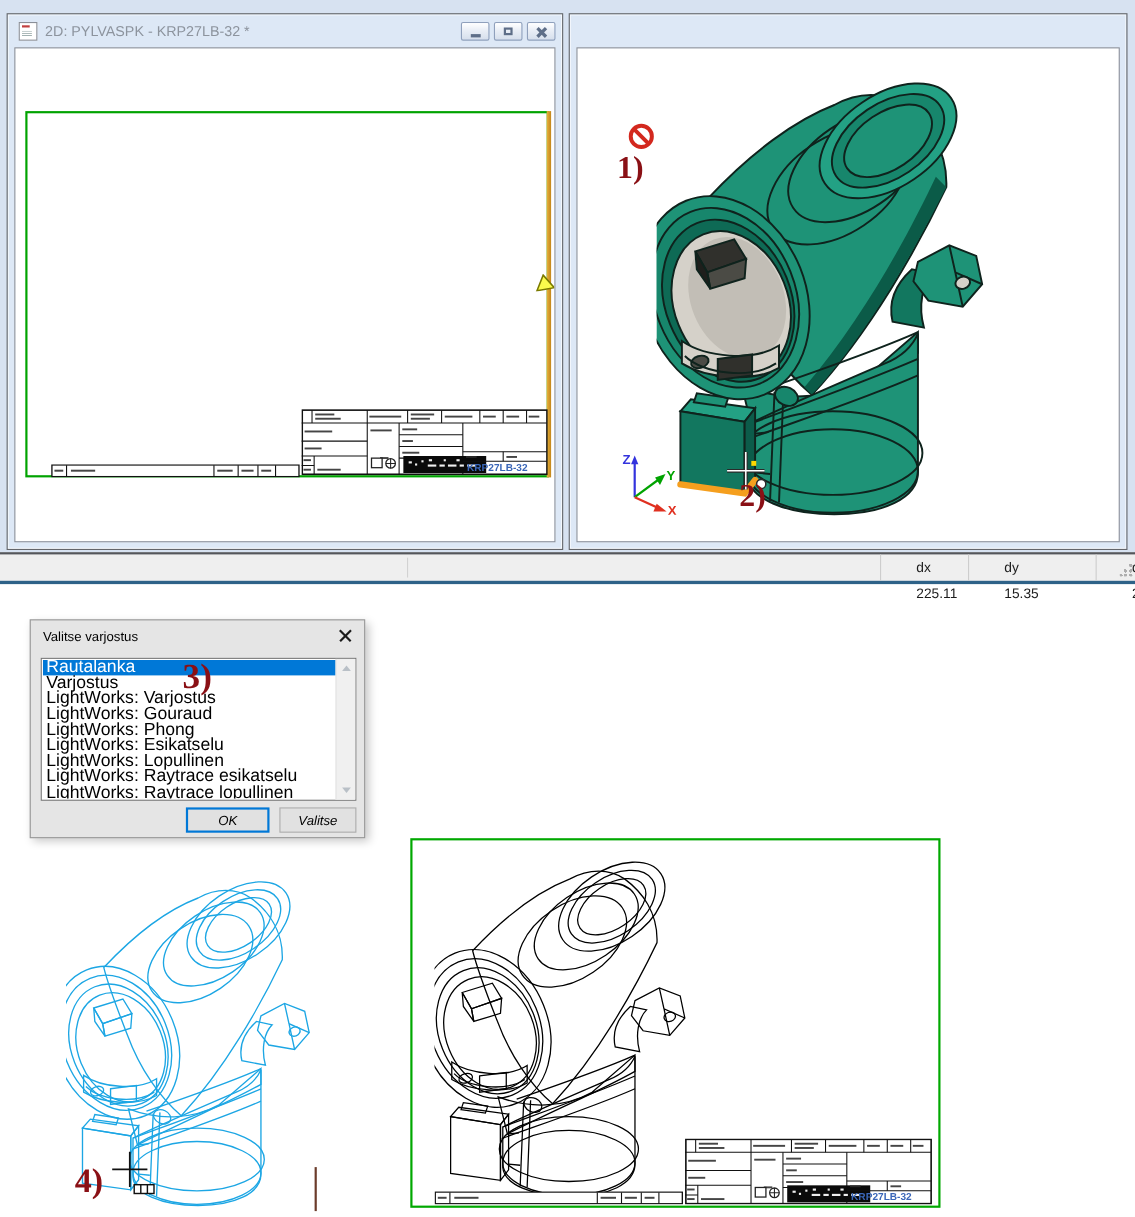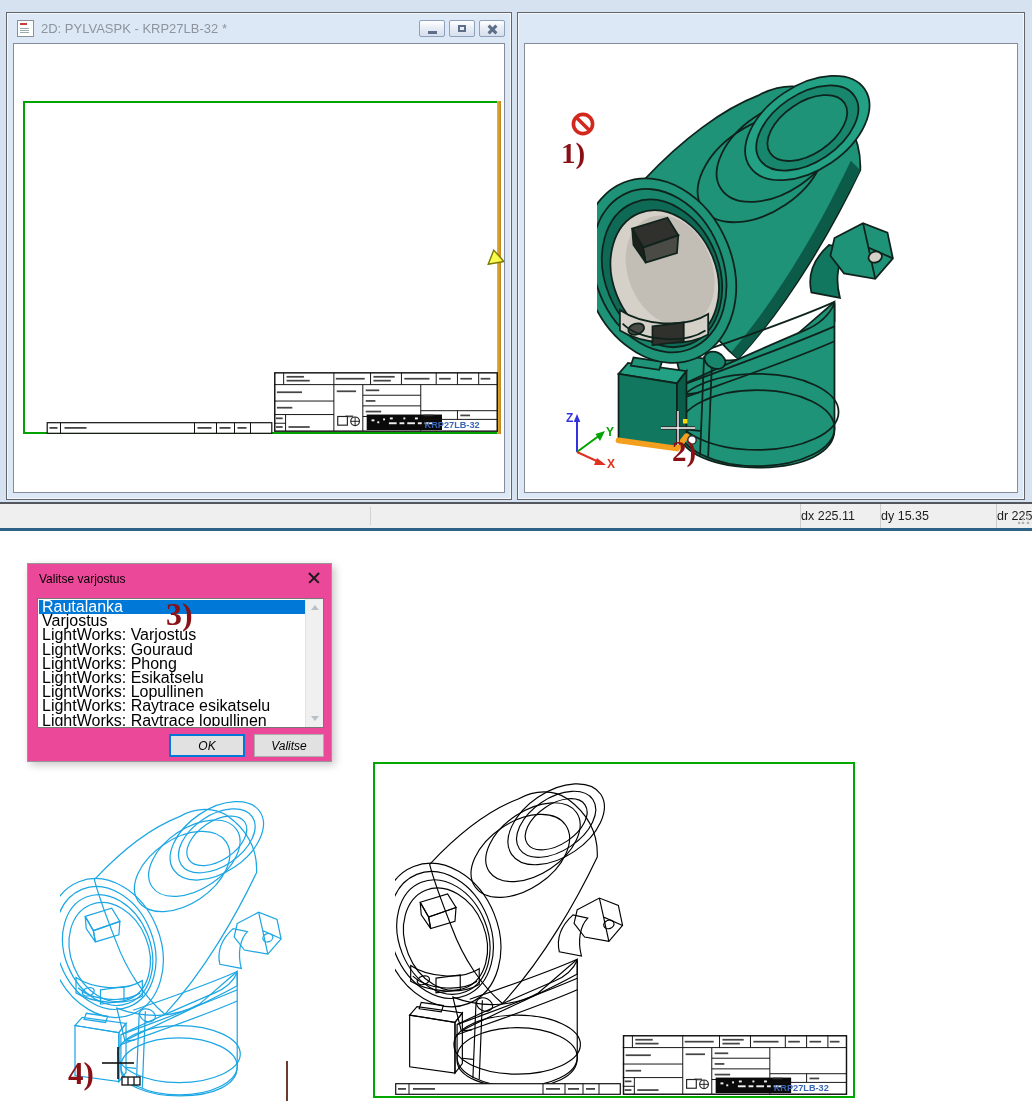--- a/index.html
+++ b/index.html
@@ -37,32 +37,32 @@
 
   
   .anno{position:absolute;font-family:"Liberation Serif",serif;font-weight:bold;
         color:#8a1015;font-size:29px;line-height:1;z-index:60;}
 
   
   .statusbar{left:0;top:502px;width:1032px;height:29px;background:#efefef;box-sizing:border-box;
      border-top:2px solid #54565b;border-bottom:3px solid #2e6288;}
   .sb-sep{position:absolute;top:3px;bottom:3px;width:1px;background:#d2d2d2;}
   .sb-field{position:absolute;top:0;height:24px;line-height:24px;font-size:12.5px;color:#1c1c1c;
-     border-left:1px solid #cdcdcd;padding-left:0;box-sizing:border-box;}
+     border-left:1px solid #cdcdcd;padding-left:32px;box-sizing:border-box;}
   .sb-grip{position:absolute;right:2px;bottom:4px;width:12px;height:12px;
      background:
        radial-gradient(circle at 10px 2px,#aeaeae 1.5px,transparent 1.6px),
        radial-gradient(circle at 10px 7px,#aeaeae 1.5px,transparent 1.6px),
        radial-gradient(circle at 5px 7px,#aeaeae 1.5px,transparent 1.6px),
        radial-gradient(circle at 10px 11px,#aeaeae 1.5px,transparent 1.6px),
        radial-gradient(circle at 5px 11px,#aeaeae 1.5px,transparent 1.6px),
        radial-gradient(circle at 1px 11px,#aeaeae 1.5px,transparent 1.6px);}
 
   
-  .dialog{left:27px;top:563px;width:305px;height:199px;background:#ec4899;border:1px solid #979797;
+  .dialog{left:27px;top:563px;width:305px;height:199px;background:#e5e5e5;border:1px solid #979797;
       box-shadow:3px 3px 8px rgba(0,0,0,.22);box-sizing:border-box;z-index:40;}
   .dlg-title{position:absolute;left:11px;top:8px;font-size:12px;color:#000;}
   .dlg-close{position:absolute;right:10px;top:7px;width:14px;height:14px;cursor:default;}
   .dlg-close::before,.dlg-close::after{content:"";position:absolute;left:0;top:6px;width:14px;height:1.6px;background:#1a1a1a;}
   .dlg-close::before{transform:rotate(45deg);}
   .dlg-close::after{transform:rotate(-45deg);}
   .listbox{position:absolute;left:9px;top:34px;width:287px;height:130px;border:1px solid #767676;
       background:#fff;box-sizing:border-box;}
   .list-items{position:absolute;left:1px;top:1px;right:17px;bottom:1px;overflow:hidden;}
   .list-item{font-size:16px;line-height:14.2px;height:14.2px;padding-left:3px;color:#000;white-space:nowrap;}

